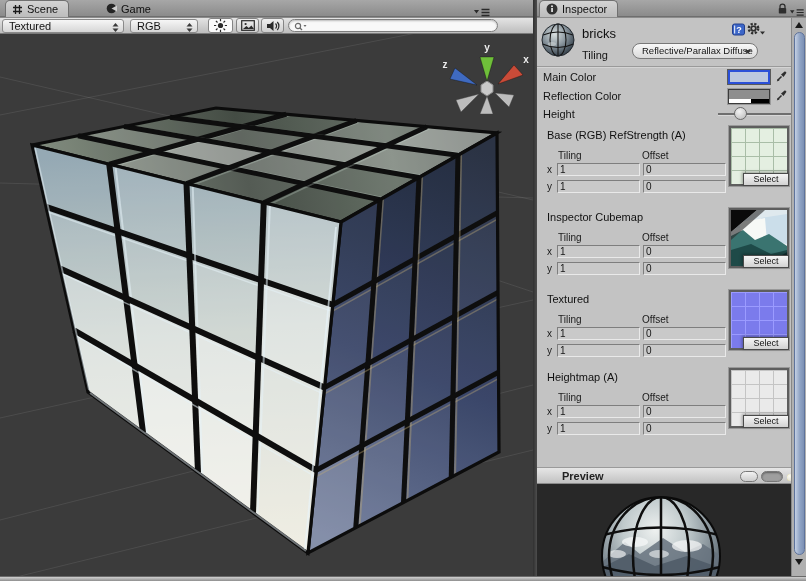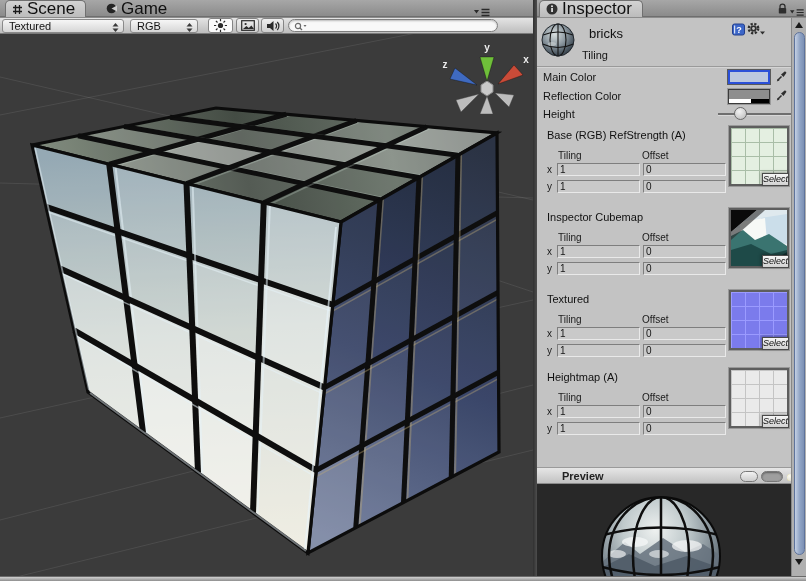--- a/index.html
+++ b/index.html
@@ -3,21 +3,21 @@
 <meta charset="utf-8">
 <style>
   html,body{margin:0;padding:0;background:#777;}
   *{box-sizing:border-box;font-family:"Liberation Sans","DejaVu Sans",sans-serif;}
   .window{position:relative;width:806px;height:581px;background:#8C8C8C;overflow:hidden;font-size:11px;color:#111;}
 
   
   .tabbar{position:absolute;top:0;height:17px;background:linear-gradient(#A7A7A7,#8B8B8B);border-bottom:1px solid #6E6E6E;}
   .tab{position:absolute;top:0;height:17px;display:flex;align-items:center;gap:4px;padding:0 10px 0 6px;}
   .tab.active{background:linear-gradient(#D3D3D3,#BCBCBC);border:1px solid #707070;border-bottom:none;border-radius:5px 5px 0 0;}
-  .tab span{font-size:17px;color:#101010;}
+  .tab span{font-size:11px;color:#101010;}
   .pane-menu{position:absolute;top:7px;cursor:default;}
 
   
   .scene-tabbar{left:0;width:533px;}
   .toolbar{position:absolute;left:0;top:18px;width:533px;height:16px;background:linear-gradient(#E4E4E4,#BDBDBD);border-bottom:1px solid #7A7A7A;}
   .popup{position:absolute;top:1px;height:14px;background:linear-gradient(#F6F6F6,#D6D6D6);border:1px solid #8A8A8A;border-radius:3px;display:flex;align-items:center;padding-left:6px;font-size:11px;color:#141414;}
   .popup .arr{position:absolute;right:4px;top:2.5px;}
   .tbtn{position:absolute;top:0px;height:15px;border:1px solid #858585;border-radius:3px;background:linear-gradient(#EFEFEF,#CECECE);padding:0;display:flex;align-items:center;justify-content:center;}
   .tbtn.lit{background:#FBFBFB;}
   .search{position:absolute;left:288px;top:1px;width:210px;height:13px;border:1px solid #7E7E7E;border-radius:7px;background:#F8F8F8;box-shadow:inset 0 1px 2px rgba(0,0,0,0.25);}
@@ -51,21 +51,21 @@
   .tl-head{position:absolute;left:21px;top:21px;font-size:10px;color:#1A1A1A;}
   .of-head{position:absolute;left:105px;top:21px;font-size:10px;color:#1A1A1A;}
   .axis{position:absolute;font-size:10px;color:#1A1A1A;}
   .ax{left:10px;top:35px}.ay{left:10px;top:52px}
   .fld{position:absolute;width:83px;height:13px;background:#C9C9C9;border:1px solid;border-color:#7E7E7E #E9E9E9 #E9E9E9 #7E7E7E;font-size:10px;color:#151515;padding:0 2px;outline:none;}
   .f1x{left:20px;top:34px}.f2x{left:106px;top:34px}.f1y{left:20px;top:51px}.f2y{left:106px;top:51px}
   .thumb{position:absolute;left:192px;top:-3px;width:60px;height:60px;border:2px solid #5E5E5E;box-shadow:0 0 0 1px #999;}
   .thumb-base{background-color:#E4EFE1;background-image:linear-gradient(to right,#A9BDA7 1px,transparent 1px),linear-gradient(to bottom,#A9BDA7 1px,transparent 1px);background-size:14px 14px;}
   .thumb-normal{background-color:#7B7BEC;background-image:linear-gradient(to right,#9B9BFF 1px,transparent 1px),linear-gradient(to bottom,#9B9BFF 1px,transparent 1px);background-size:14px 14px;}
   .thumb-height{background-color:#EAEAEA;background-image:linear-gradient(to right,#C4C4C4 1px,transparent 1px),linear-gradient(to bottom,#C4C4C4 1px,transparent 1px);background-size:14px 14px;}
-  .select-btn{position:absolute;right:-2px;bottom:-2px;width:27px;height:13px;background:linear-gradient(#F5F5F5,#D2D2D2);border:1px solid #4A4A4A;font-size:9px;line-height:11px;text-align:center;color:#111;box-shadow:-1px -1px 3px rgba(0,0,0,0.35);font-style:italic;}
+  .select-btn{position:absolute;right:-2px;bottom:-2px;width:46px;height:13px;background:linear-gradient(#F5F5F5,#D2D2D2);border:1px solid #4A4A4A;font-size:9px;line-height:11px;text-align:center;color:#111;box-shadow:-1px -1px 3px rgba(0,0,0,0.35);}
 
   .pheader{position:absolute;left:0;top:467px;width:254px;height:17px;background:linear-gradient(#E6E6E6,#C2C2C2);border-top:1px solid #9A9A9A;border-bottom:1px solid #8A8A8A;}
   .pheader span{position:absolute;left:6px;top:2px;font-weight:bold;font-size:11px;color:#222;margin-left:19px;}
   .pbtn{position:absolute;top:3px;height:11px;border:1px solid #777;border-radius:6px;background:linear-gradient(#F2F2F2,#CCC);display:flex;align-items:center;justify-content:center;}
   .pbtn.pressed{background:#9E9E9E;box-shadow:inset 0 1px 2px rgba(0,0,0,0.4);}
   .dot{width:7px;height:7px;border-radius:50%;}
   .dot.blue{background:radial-gradient(circle at 35% 30%,#D6E0EC,#8098B8);}
   .dot.yellow{background:radial-gradient(circle at 35% 30%,#F2E68A,#DCC63E);margin-right:-2px;}
   .dot.pale{background:radial-gradient(circle at 35% 30%,#FBFAF2,#D8D6C6);}
   .pcontent{position:absolute;left:0;top:484px;width:254px;height:92px;background:#282828;overflow:hidden;}
@@ -317,22 +317,23 @@
         </defs>
       <circle cx="18" cy="18" r="16" fill="url(#mb)"></circle>
       <g stroke="#141414" stroke-width="1.1" fill="none">
           <line x1="18" y1="2" x2="18" y2="34"></line>
           <ellipse cx="18" cy="18" rx="8" ry="16"></ellipse>
           <path d="M3 13q15-6 30 0M2.5 22q15.5 7 31 0"></path>
         </g>
       <ellipse cx="12" cy="22" rx="4" ry="2" fill="#CFD6D6" opacity="0.55"></ellipse>
       <circle cx="18" cy="18" r="16" fill="none" stroke="#20262C"></circle>
     </svg>
-    <div class="abs mat-name" style="left:52px;top:26px;">bricks</div>
+    <div class="abs mat-name" style="left:45px;top:26px;">bricks</div>
     <div class="abs lbl" style="left:45px;top:49px;">Tiling</div>
+    <div class="shader-dd">Reflective/Parallax Diffuse</div>
     <svg class="abs" style="left:195px;top:23px;" width="13" height="13" viewBox="0 0 13 13">
         <rect x="0.5" y="1" width="12" height="11" rx="2" fill="#3C66C8" stroke="#24408E"></rect>
         <rect x="2" y="2.5" width="1.2" height="8" fill="#D8E2F4"></rect>
         <text x="7" y="10" font-size="9" font-weight="bold" fill="#FFF" text-anchor="middle">?</text>
       </svg>
     <svg class="abs" style="left:210px;top:22px;" width="18" height="14" viewBox="0 0 18 14">
         <circle cx="6.5" cy="6.5" r="4.6" fill="none" stroke="#2E2E2E" stroke-width="2.6" stroke-dasharray="2.1 1.55"></circle>
         <circle cx="6.5" cy="6.5" r="3.1" fill="#2E2E2E"></circle>
         <circle cx="6.5" cy="6.5" r="1.4" fill="#C3C3C3"></circle>
         <polygon points="13,9.5 18,9.5 15.5,12.5" fill="#2E2E2E"></polygon>

